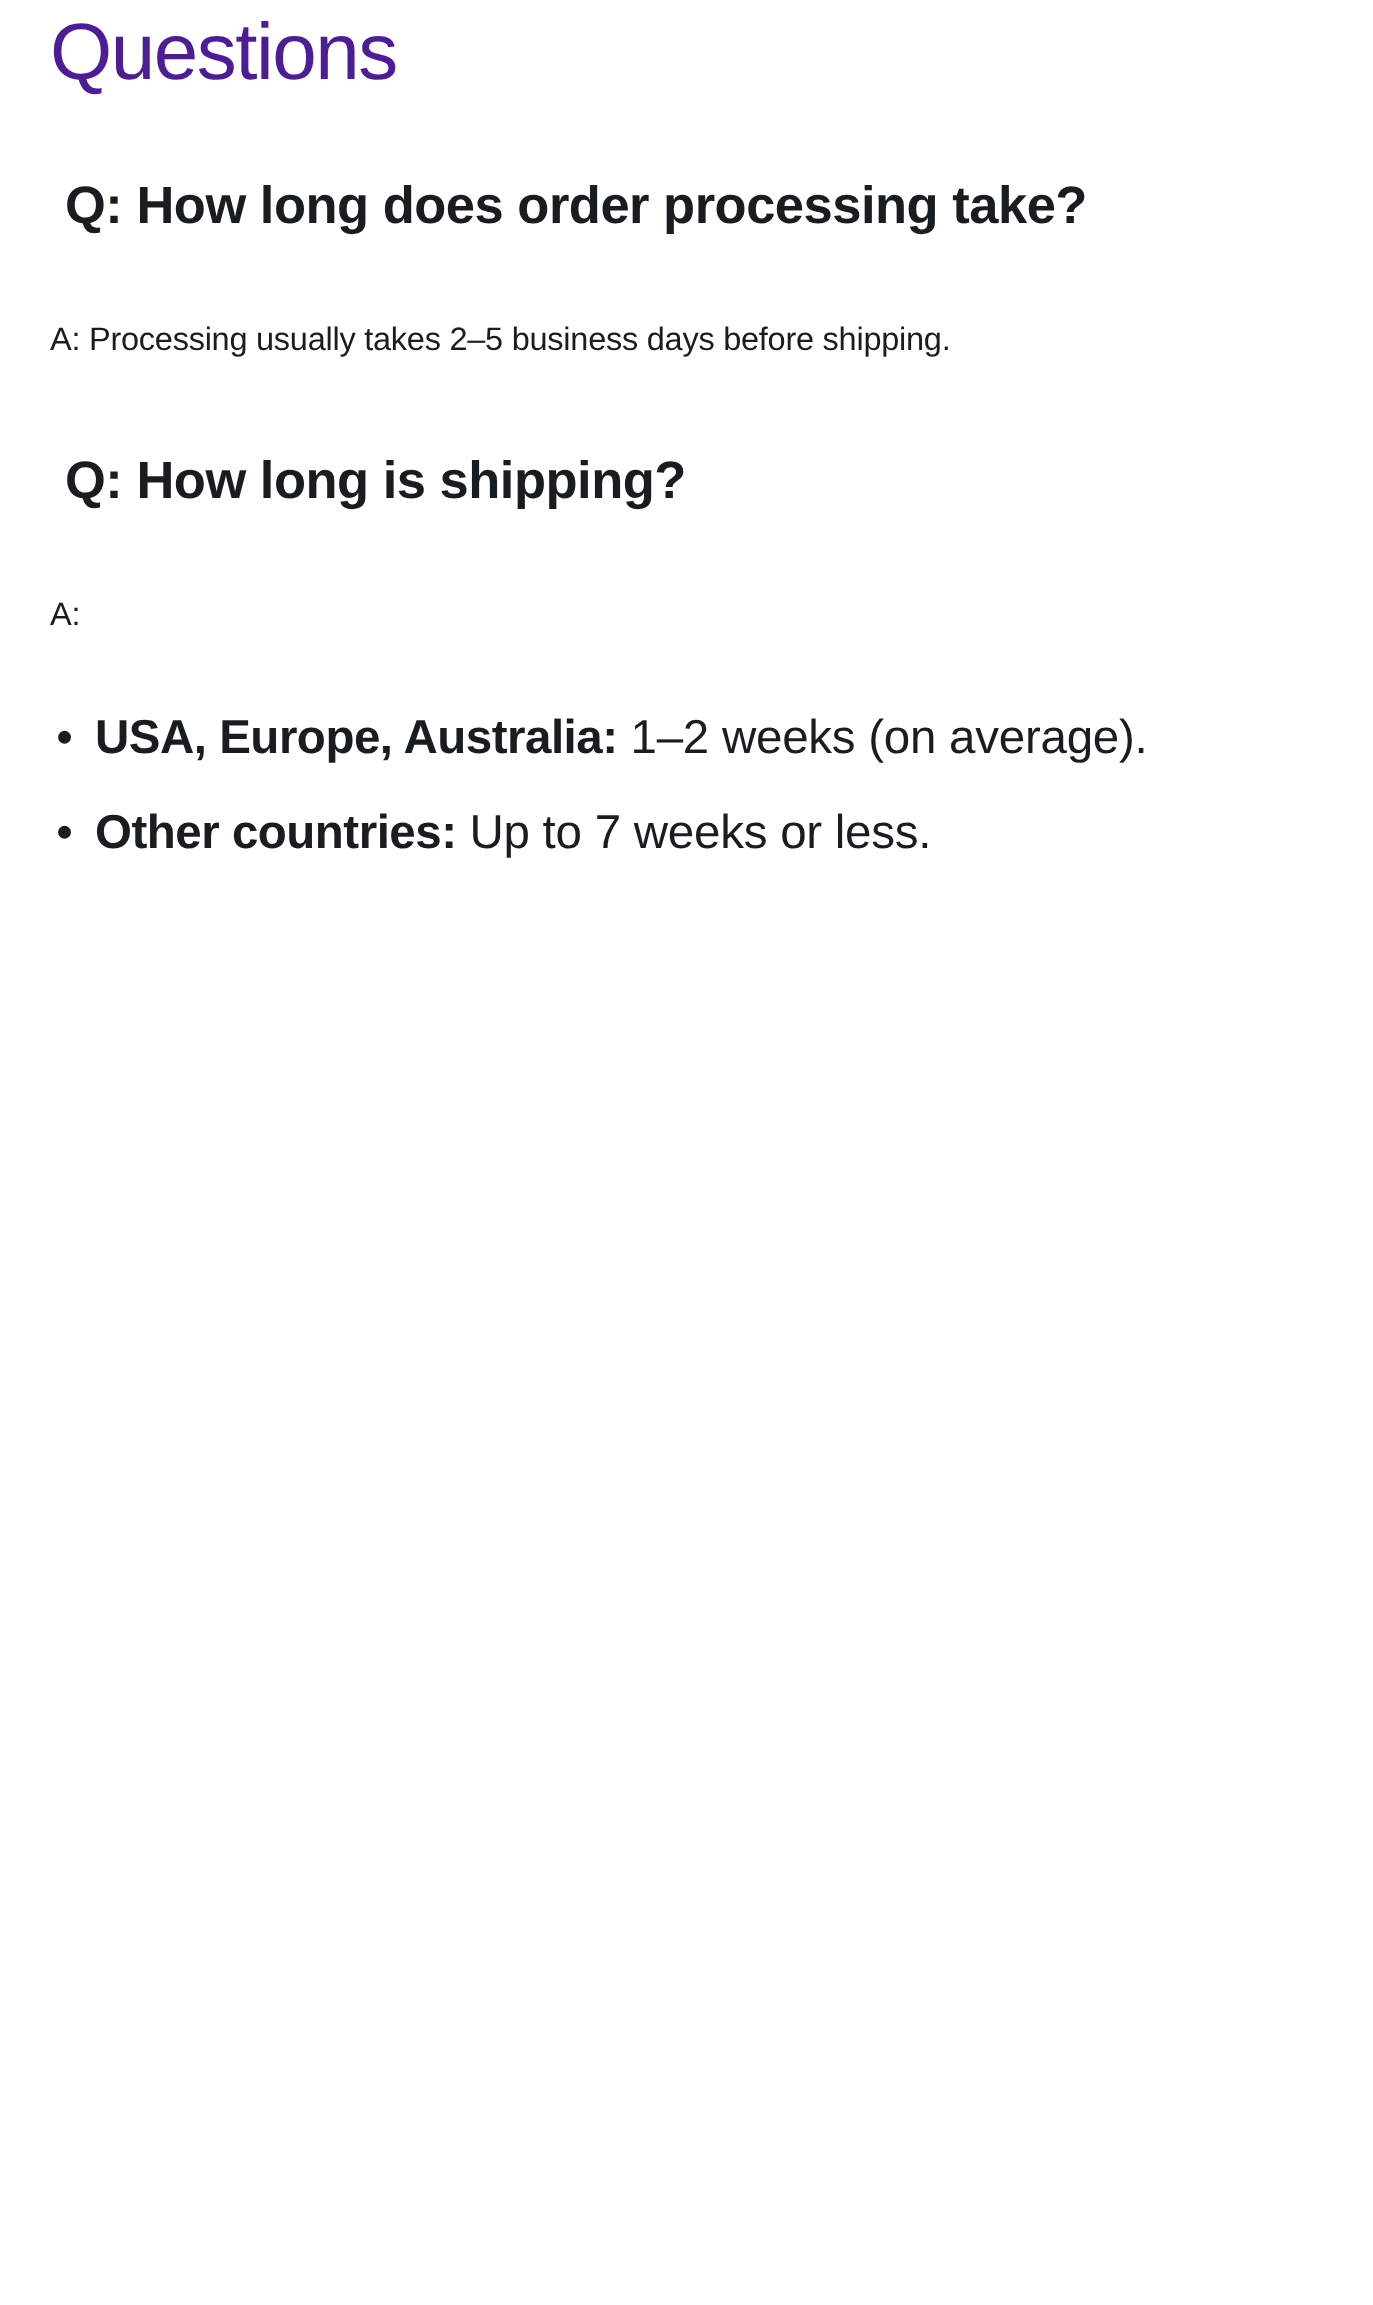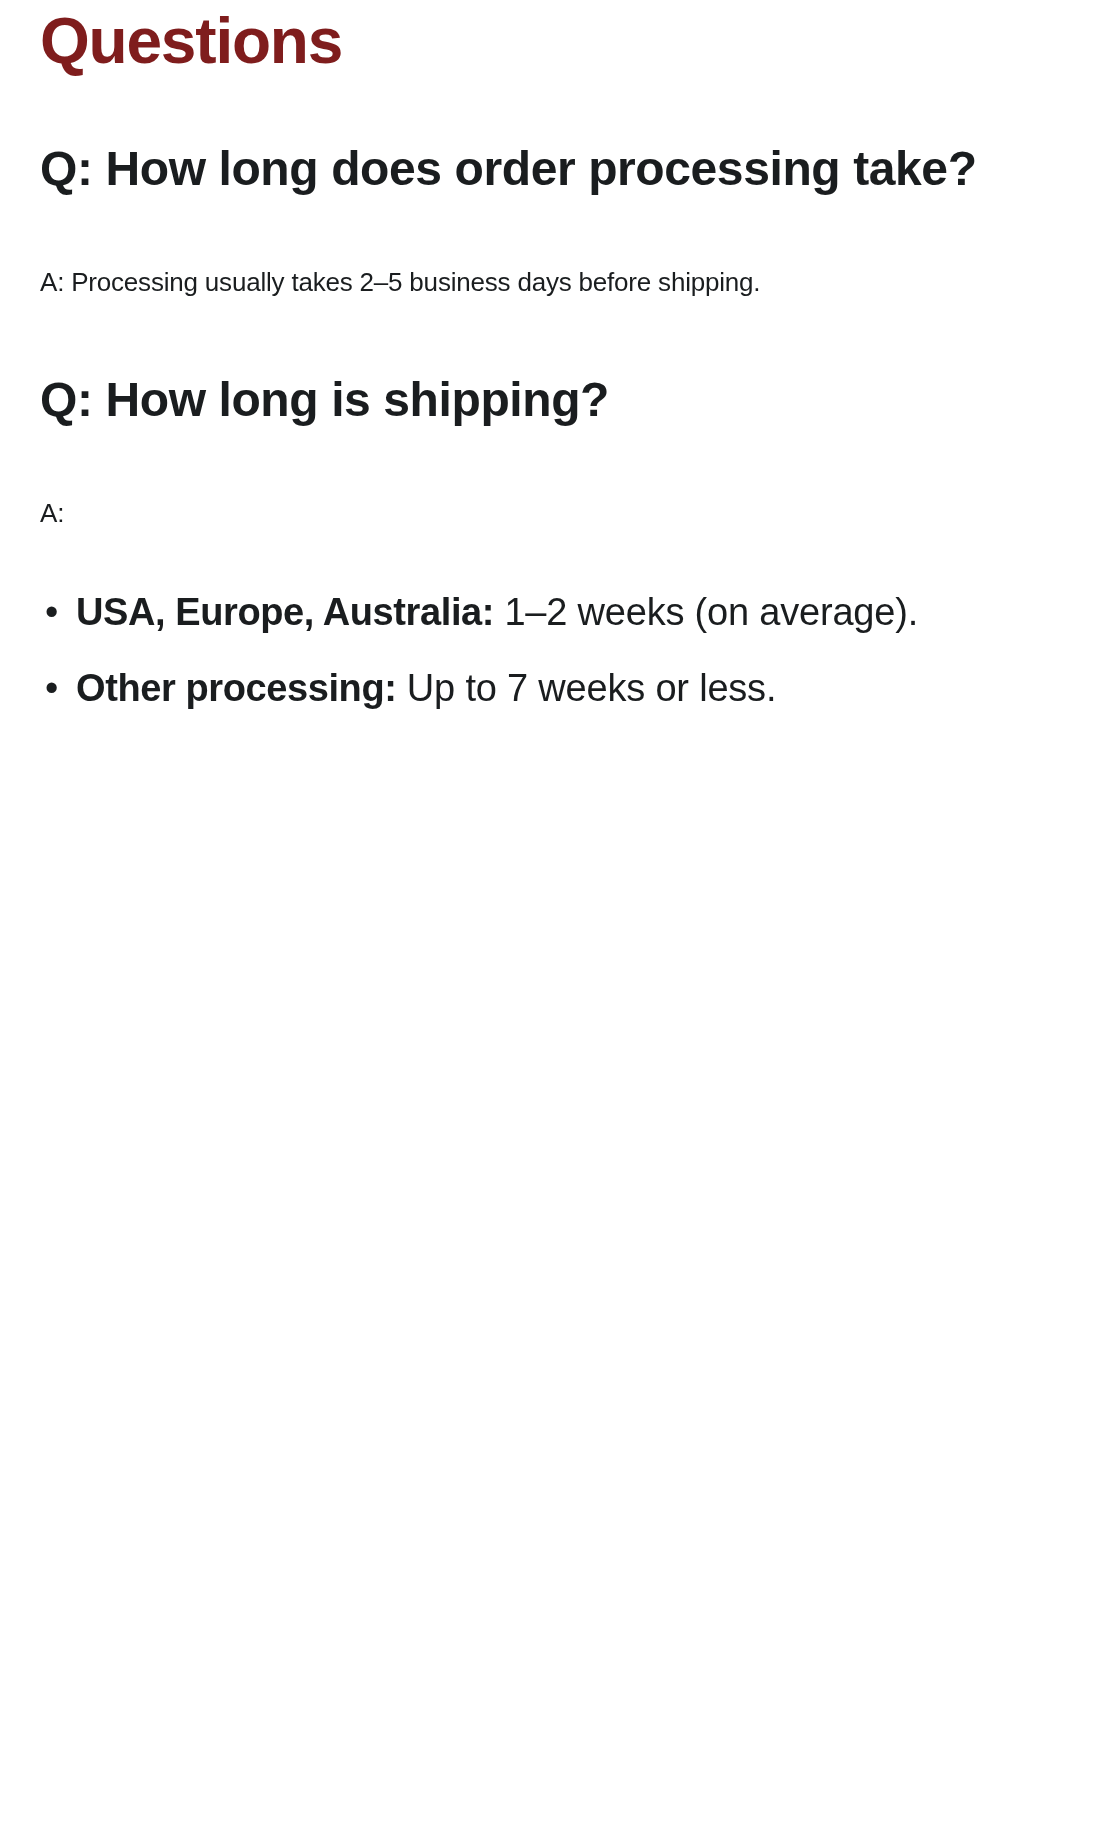--- a/index.html
+++ b/index.html
@@ -19,38 +19,38 @@
   .page {
     box-sizing: border-box;
     width: 1098px;
     height: 1844px;
     padding: 0 113px 0 40px;
     background: #ffffff;
   }
 
   .faq-title {
     font-size: 64px;
-    font-weight: 700;
+    font-weight: 400;
     line-height: 1.05;
     letter-spacing: -1.2px;
     margin: 0;
     padding-top: 8px;
-    color: #7f1d1d;
+    color: #4c1d95;
   }
 
   .qa-block {
     margin-top: 50px;
   }
 
   .question {
-    font-size: 48px;
+    font-size: 42px;
     font-weight: 700;
     line-height: 1.85;
     letter-spacing: -0.4px;
-    margin: 0;
+    margin: 12px;
     color: #1a1d1f;
   }
 
   .answer {
     font-size: 26px;
     font-weight: 400;
     line-height: 1.85;
     letter-spacing: -0.2px;
     margin: 44px 0 0 0;
     color: #1a1d1f;
@@ -109,19 +109,19 @@
   </section>
 
   <section class="qa-block">
     <p class="question">Q: How long is shipping?</p>
     <p class="answer answer-short">A:</p>
     <ul class="bullet-list">
       <li class="bullet-item">
         <span class="dot">•</span><span class="lead">USA, Europe, Australia:</span><span class="rest"> 1–2 weeks (on average).</span>
       </li>
       <li class="bullet-item">
-        <span class="dot">•</span><span class="lead">Other processing:</span><span class="rest"> Up to 7 weeks or less.</span>
+        <span class="dot">•</span><span class="lead">Other countries:</span><span class="rest"> Up to 7 weeks or less.</span>
       </li>
     </ul>
   </section>
 
 
 </div>
 
 </body></html>

